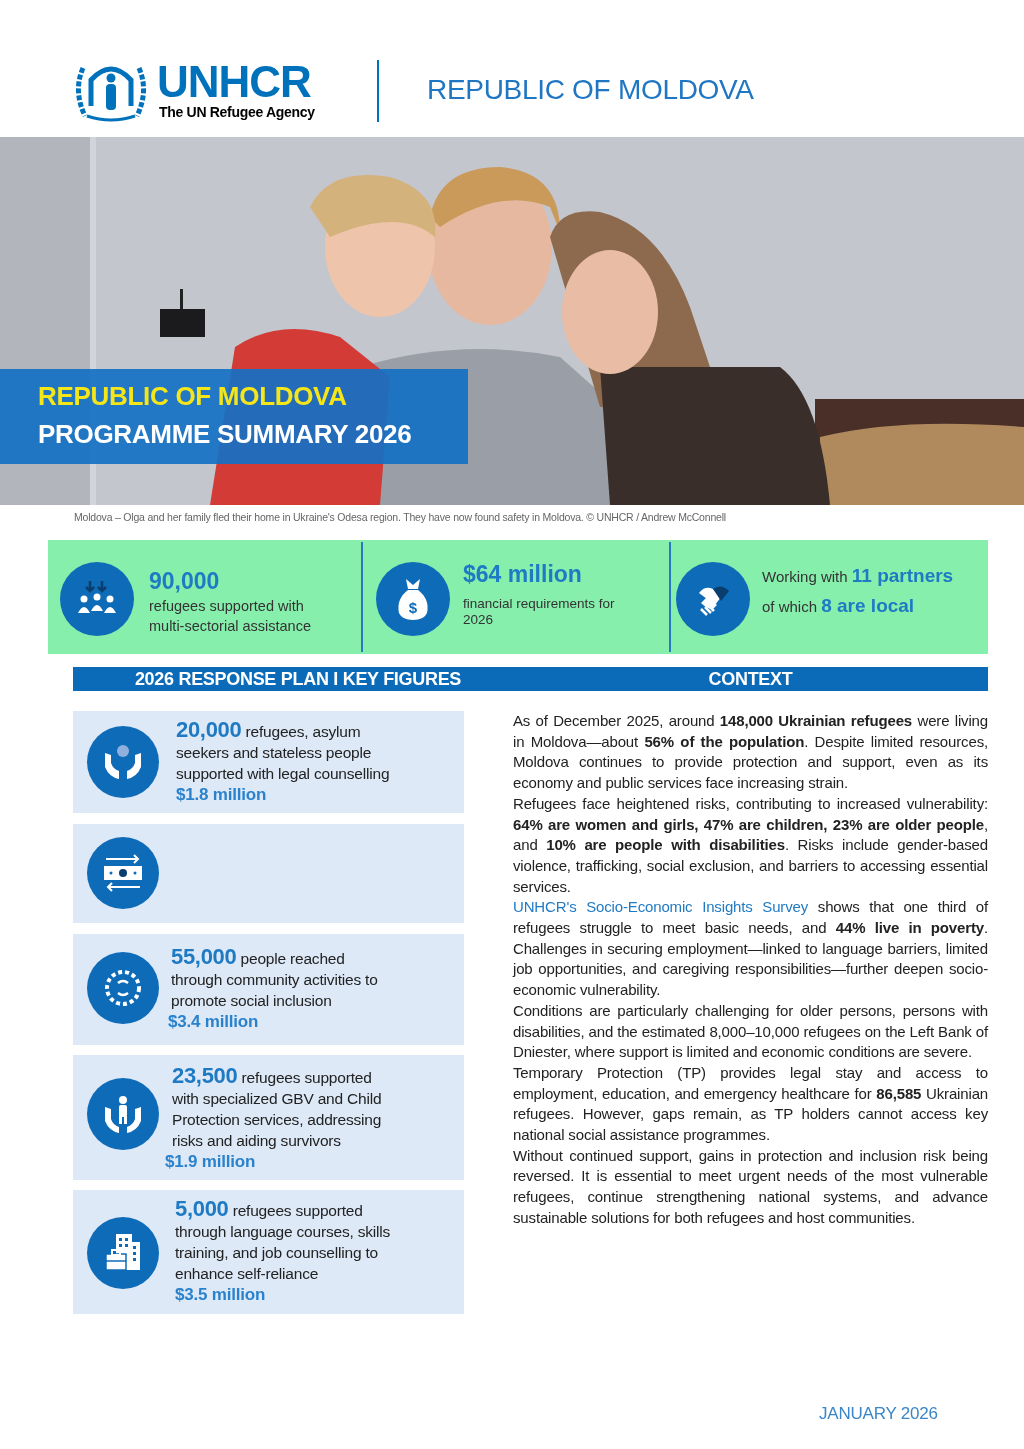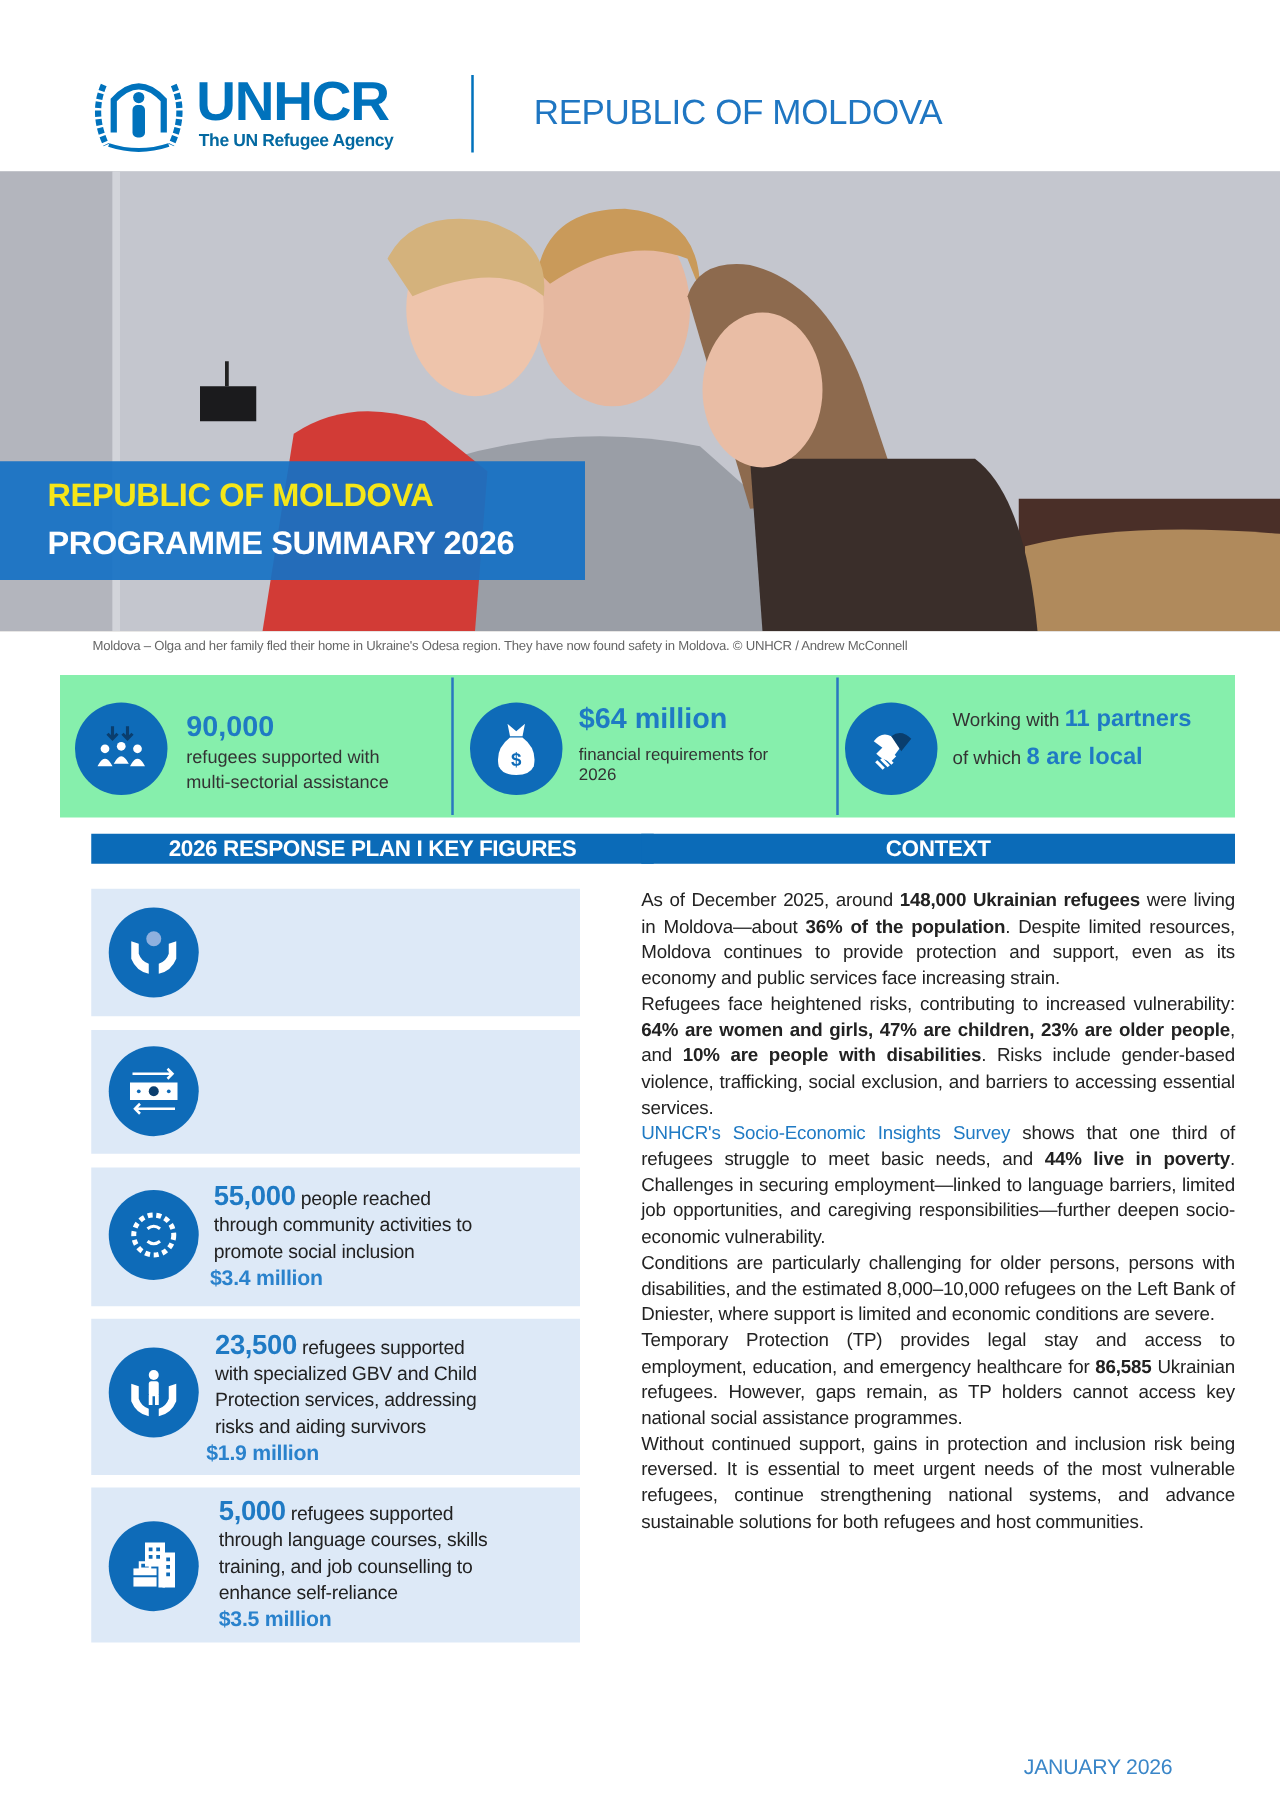--- a/index.html
+++ b/index.html
@@ -4,21 +4,21 @@
   <style>
     * { box-sizing: border-box; margin: 0; padding: 0; }
     html, body { width: 1024px; height: 1449px; background: #ffffff; overflow: hidden; }
     body { font-family: "Liberation Sans", "DejaVu Sans", sans-serif; color: #222; position: relative; }
 
     
     .header { position: absolute; left: 0; top: 0; width: 1024px; height: 137px; background: #fff; }
     .logo { position: absolute; left: 73px; top: 58px; width: 268px; height: 68px; }
     .logo-emblem { position: absolute; left: 0; top: 0; width: 76px; height: 66px; }
     .logo-word { position: absolute; left: 84px; top: 2px; font-weight: bold; font-size: 44px; color: #0072bc; letter-spacing: -1px; line-height: 44px; font-family: "Liberation Sans", sans-serif; }
-    .logo-tag { position: absolute; left: 86px; top: 46px; font-weight: bold; font-size: 14px; color: #0369a1; line-height: 16px; letter-spacing: -0.3px; }
+    .logo-tag { position: absolute; left: 86px; top: 46px; font-weight: bold; font-size: 14px; color: #000000; line-height: 16px; letter-spacing: -0.3px; }
     .header-divider { position: absolute; left: 377px; top: 60px; width: 2px; height: 62px; background: #0072bc; }
     .header-country { position: absolute; left: 427px; top: 74px; font-size: 28px; color: #1f76c2; line-height: 32px; letter-spacing: -0.3px; }
 
     
     .hero { position: absolute; left: 0; top: 137px; width: 1024px; height: 368px; overflow: hidden; background: linear-gradient(180deg, #c9cbd2 0%, #bfc1c8 60%, #a8a39c 100%); }
     .hero svg { position: absolute; left: 0; top: 0; }
     .hero-banner { position: absolute; left: 0; top: 232px; width: 468px; height: 95px; background: rgba(21,113,196,0.92); }
     .hero-title-1 { position: absolute; left: 38px; top: 12px; font-size: 26px; font-weight: bold; color: #f5e619; letter-spacing: -0.3px; line-height: 30px; }
     .hero-title-2 { position: absolute; left: 38px; top: 50px; font-size: 26px; font-weight: bold; color: #ffffff; letter-spacing: -0.3px; line-height: 30px; }
 
@@ -158,20 +158,26 @@
 <div class="section-head" style="left:73px; width:450px;">2026 RESPONSE PLAN I KEY FIGURES</div>
 <div class="section-head" style="left:513px; width:475px;">CONTEXT</div>
 
 <div class="kf-card" style="top:711px; height:102px;">
   <div class="circle-icon" style="top:15px;">
     <svg width="44" height="42" viewBox="0 0 44 42">
       <circle cx="22" cy="10" r="6" fill="#8fb0de"></circle>
       <path d="M4 12 L4 26 Q8 36 18 38 L18 30 Q12 28 10 22 L10 14 Z" fill="#fff"></path>
       <path d="M40 12 L40 26 Q36 36 26 38 L26 30 Q32 28 34 22 L34 14 Z" fill="#fff"></path>
     </svg>
+  </div>
+  <div class="kf-text" style="left:103px; top:8px;">
+    <span class="kf-num">20,000</span><span> refugees, asylum</span><br>
+    <span>seekers and stateless people</span><br>
+    <span>supported with legal counselling</span><br>
+    <span class="kf-money">$1.8 million</span>
   </div>
 </div>
 
 <div class="kf-card" style="top:824px; height:99px;">
   <div class="circle-icon" style="top:13px;">
     <svg width="46" height="40" viewBox="0 0 46 40">
       <path d="M6 6 L38 6 M34 2 L38 6 L34 10" stroke="#fff" stroke-width="2" fill="none"></path>
       <rect x="4" y="13" width="38" height="14" fill="#fff"></rect>
       <circle cx="23" cy="20" r="4" fill="#0a3e6e"></circle>
       <circle cx="11" cy="20" r="1.5" fill="#0e6bb8"></circle>
@@ -238,21 +244,21 @@
   <div class="kf-text" style="left:102px; top:8px;">
     <span class="kf-num">5,000</span><span> refugees supported</span><br>
     <span>through language courses, skills</span><br>
     <span>training, and job counselling to</span><br>
     <span>enhance self-reliance</span><br>
     <span class="kf-money">$3.5 million</span>
   </div>
 </div>
 
 <div class="context">
-  <p><span>As of December 2025, around </span><b>148,000 Ukrainian refugees</b><span> were living in Moldova—about </span><b>36% of the population</b><span>. Despite limited resources, Moldova continues to provide protection and support, even as its economy and public services face increasing strain.</span></p>
+  <p><span>As of December 2025, around </span><b>148,000 Ukrainian refugees</b><span> were living in Moldova—about </span><b>56% of the population</b><span>. Despite limited resources, Moldova continues to provide protection and support, even as its economy and public services face increasing strain.</span></p>
   <p><span>Refugees face heightened risks, contributing to increased vulnerability: </span><b>64% are women and girls, 47% are children, 23% are older people</b><span>, and </span><b>10% are people with disabilities</b><span>. Risks include gender-based violence, trafficking, social exclusion, and barriers to accessing essential services.</span></p>
   <p><span class="link">UNHCR's Socio-Economic Insights Survey</span><span> shows that one third of refugees struggle to meet basic needs, and </span><b>44% live in poverty</b><span>. Challenges in securing employment—linked to language barriers, limited job opportunities, and caregiving responsibilities—further deepen socio-economic vulnerability.</span></p>
   <p>Conditions are particularly challenging for older persons, persons with disabilities, and the estimated 8,000–10,000 refugees on the Left Bank of Dniester, where support is limited and economic conditions are severe.</p>
   <p><span>Temporary Protection (TP) provides legal stay and access to employment, education, and emergency healthcare for </span><b>86,585</b><span> Ukrainian refugees. However, gaps remain, as TP holders cannot access key national social assistance programmes.</span></p>
   <p>Without continued support, gains in protection and inclusion risk being reversed. It is essential to meet urgent needs of the most vulnerable refugees, continue strengthening national systems, and advance sustainable solutions for both refugees and host communities.</p>
 </div>
 
 <div class="footer-date">JANUARY 2026</div>
 
 </body></html>

